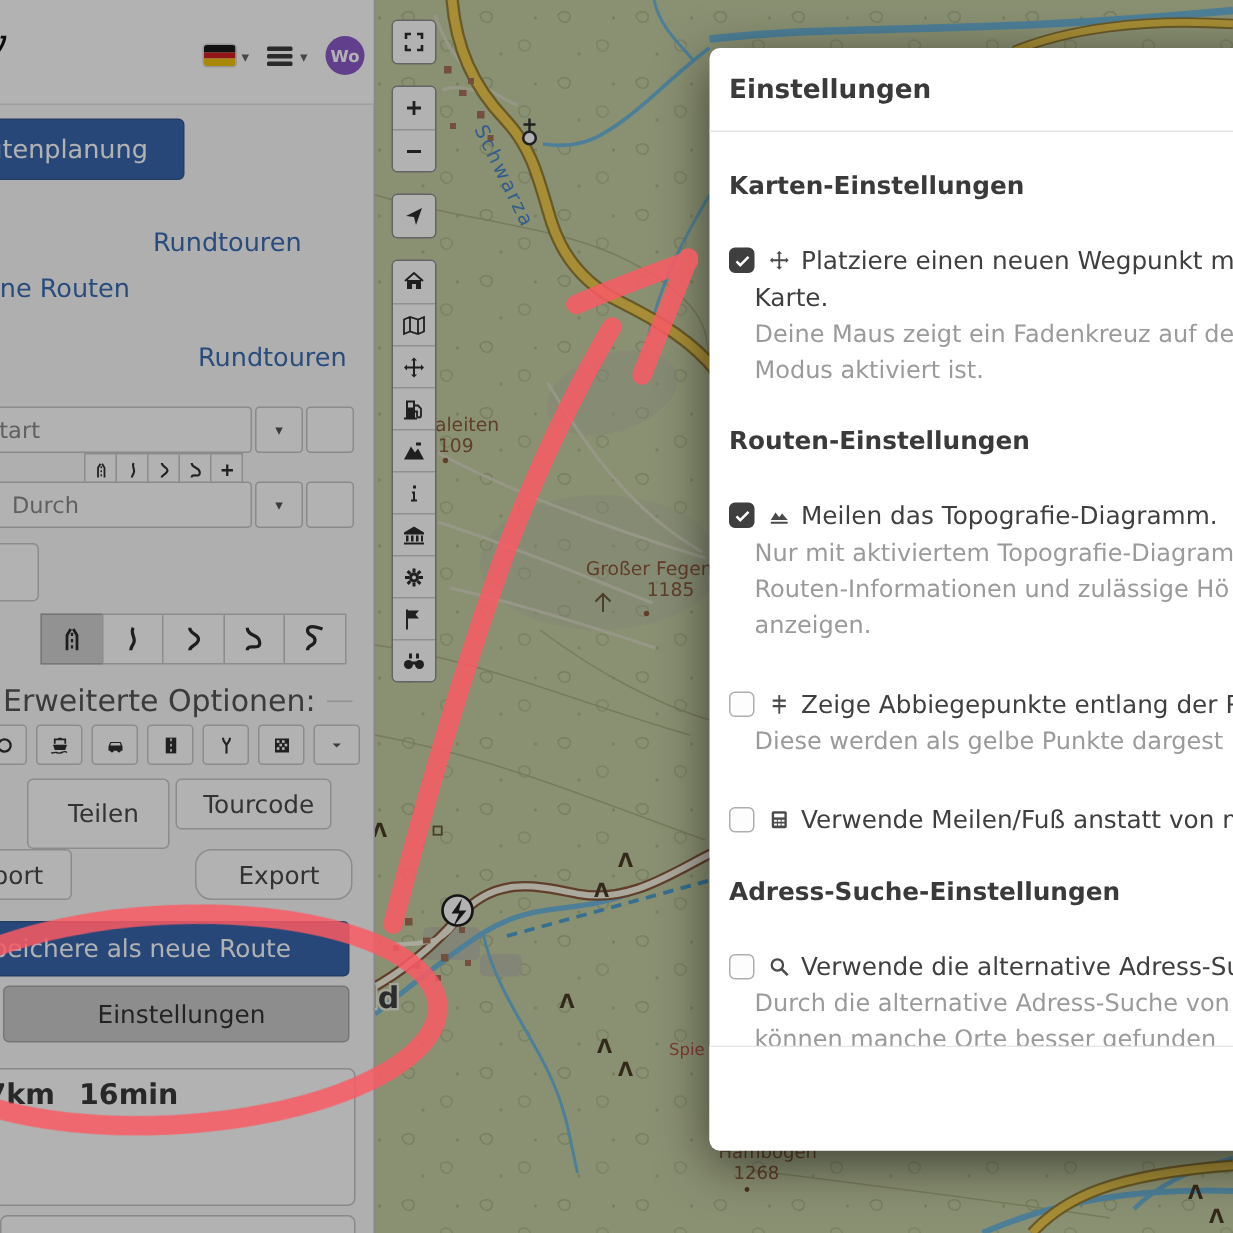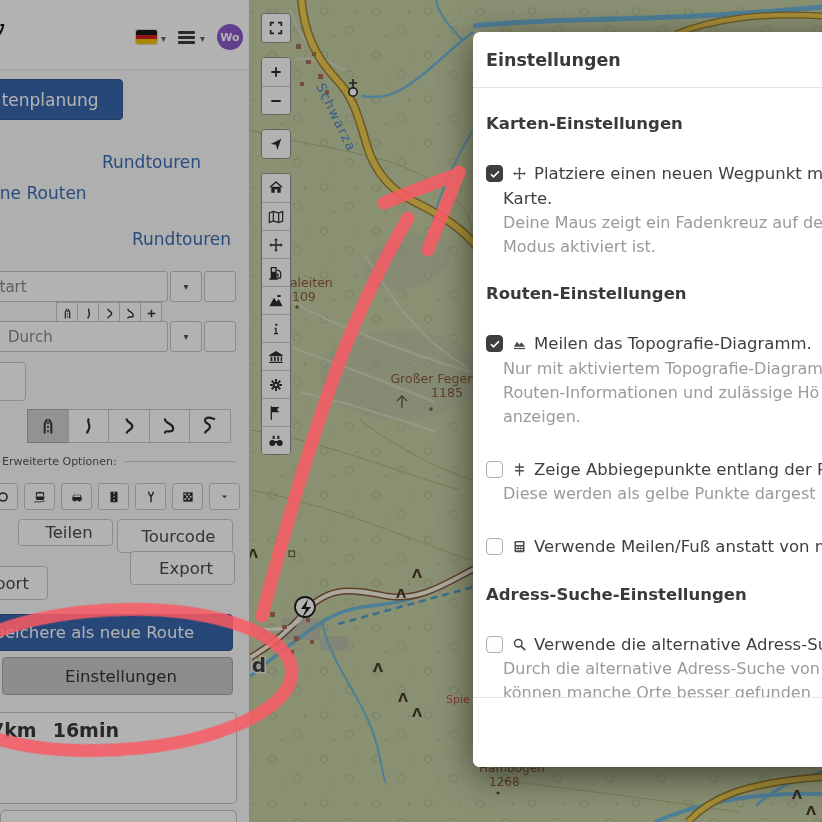--- a/index.html
+++ b/index.html
@@ -49,21 +49,21 @@
   .mini-btn{width:22px;height:22px;border:1px solid #c9c9c9;background:#fff;margin-left:-1px;color:#2f2f2f;
             display:flex;align-items:center;justify-content:center;font-size:13px;cursor:pointer;padding:0;}
   .curv-row{position:absolute;display:flex;}
   .curv-btn{width:41.5px;height:34px;border:1px solid #c9c9c9;background:#fff;margin-left:-1px;color:#2b2b2b;
             display:flex;align-items:center;justify-content:center;font-size:20px;cursor:pointer;padding:0;}
   .curv-btn.sel{background:#d2d2d2;border-color:#a9a9a9;}
   .opt-row{position:absolute;display:flex;gap:6px;}
   .opt-btn{width:31px;height:27px;border:1px solid #c9c9c9;background:#fff;border-radius:3px;color:#2f2f2f;
            display:flex;align-items:center;justify-content:center;font-size:14px;cursor:pointer;padding:0;flex:none;}
   #adv-label{position:absolute;left:2px;top:455px;width:233px;display:flex;align-items:center;gap:8px;
-             color:#555;font-size:11px;white-space:nowrap;}
+             color:#555;font-size:20px;white-space:nowrap;}
   #adv-label .rule{flex:1;height:1px;background:#cfcfcf;}
 
   #stats-box{position:absolute;left:-12px;top:712px;width:249px;height:92px;background:#fff;
              border:1px solid #c4c4c4;border-radius:5px;}
   .stat-line{position:absolute;font-size:19px;font-weight:bold;color:#3a3a3a;display:flex;align-items:center;gap:5px;white-space:nowrap;}
   .desc-ico{display:inline-flex;width:19px;height:19px;background:#5a6b7a;border-radius:3px;color:#fff;
             align-items:center;justify-content:center;font-size:13px;font-weight:bold;}
   #next-box{position:absolute;left:0px;top:810px;width:237px;height:24px;background:#fff;
             border:1px solid #c4c4c4;border-radius:5px;}
 
@@ -541,34 +541,34 @@
         </button>
         <button class="opt-btn">
           <span class="i" style="font-size:11px;color:#555">
             <svg viewBox="0 0 24 24">
               <path d="M6 10l6 6 6-6z" fill="currentColor"></path>
             </svg>
           </span>
         </button>
       </div>
 
-    <button class="btn" style="left:18px;top:519px;width:95px;height:27px;">
+    <button class="btn" style="left:18px;top:519px;width:95px;height:47px;">
         <span class="i" style="font-size:14px"></span>
         <span>Teilen</span>
       </button>
-    <button class="btn" style="left:117px;top:519px;width:116px;height:34px;text-align:right;">
+    <button class="btn" style="left:117px;top:519px;width:104px;height:34px;text-align:right;">
         <span class="i" style="font-size:14px"></span>
         <span>Tourcode</span>
       </button>
 
     <button class="btn" style="left:-52px;top:566px;width:100px;height:34px;">
         <span class="i" style="font-size:14px"></span>
         <span>Import</span>
       </button>
-    <button class="btn" style="left:130px;top:551px;width:105px;height:34px;">
+    <button class="btn" style="left:130px;top:566px;width:105px;height:34px;border-radius:11px;">
         <span class="i" style="font-size:14px"></span>
         <span>Export</span>
       </button>
 
     <button class="btn blue" style="left:-55px;top:614px;width:288px;height:37px;">
         <span>Speichere als neue Route</span>
       </button>
     <button class="btn gray" style="left:2px;top:657px;width:231px;height:38px;">
         <span class="i" style="font-size:15px"></span>
         <span>Einstellungen</span>

